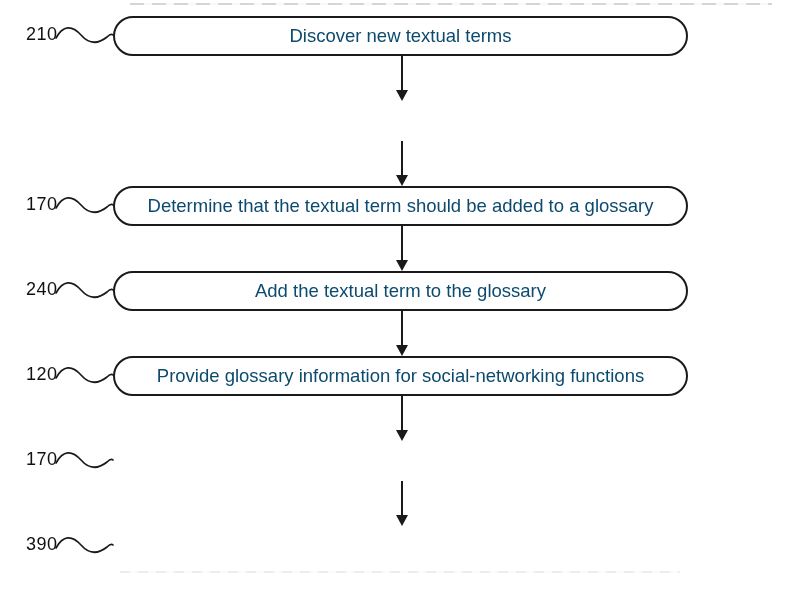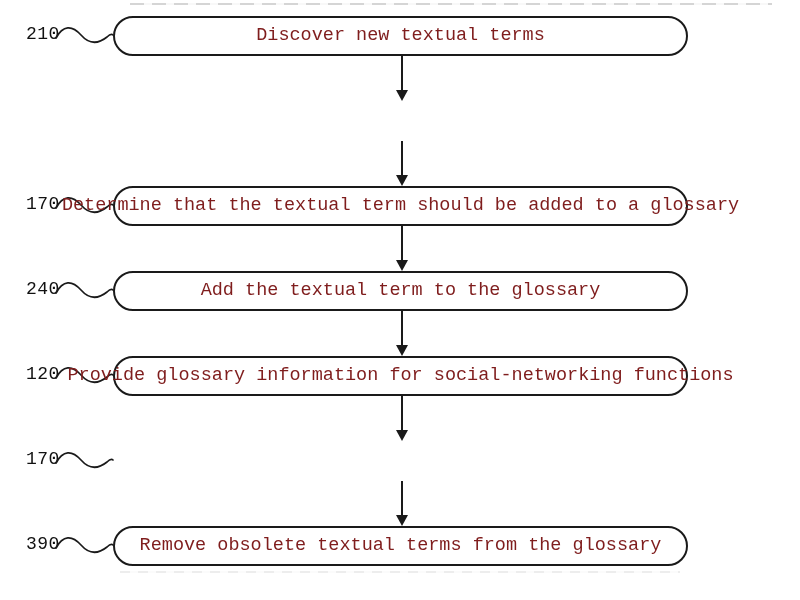--- a/index.html
+++ b/index.html
@@ -1,41 +1,41 @@
 <!DOCTYPE html>
 <html><head>
 <meta charset="utf-8">
 <style>
   html,body{margin:0;padding:0;background:#fff;}
   #canvas{
     position:relative;
     width:772px;height:600px;
     background:#ffffff;
-    font-family:Liberation Mono, monospace;
+    font-family:Liberation Sans, sans-serif;
     overflow:hidden;
   }
   .row{position:absolute;left:0;width:800px;height:40px;}
   .r0{top:16px}.r1{top:101px}.r2{top:186px}.r3{top:271px}
   .r4{top:356px}.r5{top:441px}.r6{top:526px}
   .ref{
     position:absolute;left:26px;top:0;height:40px;
     line-height:36px;font-size:18px;color:#111;
     letter-spacing:0.5px;
   }
   .squiggle{position:absolute;left:55px;top:6px;width:59px;height:28px;}
   .squiggle path{fill:none;stroke:#1a1a1a;stroke-width:1.7;stroke-linecap:round;}
   .box{
     position:absolute;left:113px;top:0;width:575px;height:40px;
     box-sizing:border-box;
     border:2px solid #1a1a1a;border-radius:20px;
     background:#ffffff;
     display:flex;align-items:center;justify-content:center;
   }
   .box span{
-    font-size:18.5px;color:#7f1d1d;white-space:nowrap;
+    font-size:18.5px;color:#0c4a6e;white-space:nowrap;
     padding-bottom:1px;
   }
   .arrow{position:absolute;left:396px;width:12px;height:45px;}
   .a0{top:56px}.a1{top:141px}.a2{top:226px}.a3{top:311px}.a4{top:396px}.a5{top:481px}
   .arrow .shaft{
     position:absolute;left:5px;top:0;width:2px;height:35px;background:#1a1a1a;
   }
   .arrow .head{
     position:absolute;left:0;top:34px;width:0;height:0;
     border-left:6px solid transparent;
@@ -132,18 +132,15 @@
   <div class="arrow a5">
     <div class="shaft"></div>
     <div class="head"></div>
   </div>
 
   <div class="row r6">
     <span class="ref">390</span>
     <svg class="squiggle" viewBox="0 0 59 28">
       <path d="M1,16 C8,3 17,3 26,13 C33,21 42,23 52,15 Q56,11 58,13"></path>
     </svg>
-    <div class="box">
-      <span>Remove obsolete textual terms from the glossary</span>
-    </div>
   </div>
 
 </div>
 
 </body></html>

